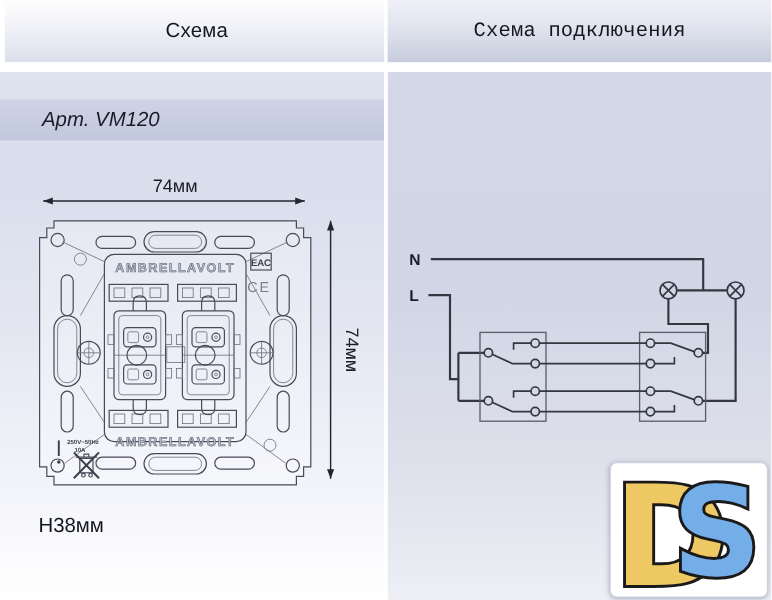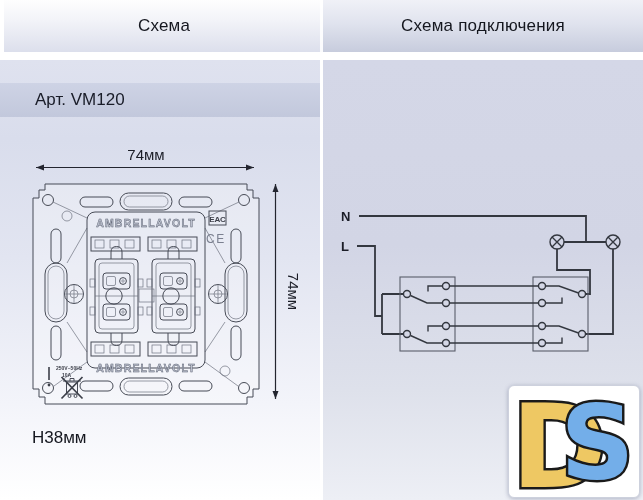--- a/index.html
+++ b/index.html
@@ -1,31 +1,31 @@
 <!DOCTYPE html>
 <html><head>
 <meta charset="utf-8">
 <style>
   html,body{margin:0;padding:0;background:#fff;}
   .page{position:relative;width:643px;height:500px;background:#fff;overflow:hidden;
         font-family:"Liberation Sans",sans-serif;}
   .hdr{position:absolute;top:0;height:52px;display:flex;align-items:center;justify-content:center;
        font-size:17px;font-weight:500;color:#15171f;letter-spacing:.2px;}
   .hdr-left{left:4px;width:320px;background:linear-gradient(180deg,#fefefe 0%,#f2f3f8 40%,#dcdfec 100%);}
-  .hdr-right{left:323px;width:320px;background:linear-gradient(180deg,#f0f1f7 0%,#e0e3ee 45%,#c7ccdd 100%);}
+  .hdr-right{left:323px;width:320px;background:linear-gradient(180deg,#f0f1f7 0%,#e0e3ee 45%,#c7ccdd 100%);font-family:Liberation Mono, monospace;}
   .gap-row{position:absolute;left:0;top:52px;width:643px;height:8px;background:#fff;}
   .vdivider{position:absolute;left:320px;top:0;width:3px;height:500px;background:rgba(255,255,255,.85);}
   .panel-left{position:absolute;left:0;top:60px;width:320px;height:440px;
       background:linear-gradient(180deg,#dfe2ef 0%,#d9ddec 18%,#e2e5f1 45%,#f3f4fa 78%,#ffffff 100%);}
   .panel-right{position:absolute;left:323px;top:60px;width:320px;height:440px;
       background:linear-gradient(180deg,#d4d7e7 0%,#d2d5e5 42%,#dee1eb 75%,#edeff5 100%);}
   .art-band{position:absolute;left:0;top:83px;width:320px;height:34px;
       background:linear-gradient(180deg,#ced3e5,#c2c8dc);
       display:flex;align-items:center;padding-left:35px;box-sizing:border-box;
-      font-size:17px;font-weight:500;color:#191c28;}
+      font-size:17px;font-weight:500;color:#191c28;font-style:italic;}
   svg{position:absolute;display:block;}
   .svg-mech{left:0;top:130px;}
   .svg-wire{left:320px;top:60px;}
   .s1{stroke:#474b56;stroke-width:1;fill:none;}
   .s1f{stroke:#474b56;stroke-width:1;fill:rgba(255,255,255,.28);}
   .s2{stroke:#6e7380;stroke-width:.7;fill:none;}
   .dim{stroke:#23252f;stroke-width:1.2;fill:none;}
   .dimhead{fill:#23252f;stroke:none;}
   .dimtxt{font-family:"Liberation Sans",sans-serif;font-size:15px;font-weight:500;fill:#1b1d27;}
   .deptxt{font-family:"Liberation Sans",sans-serif;font-size:17px;font-weight:500;fill:#14161e;}

